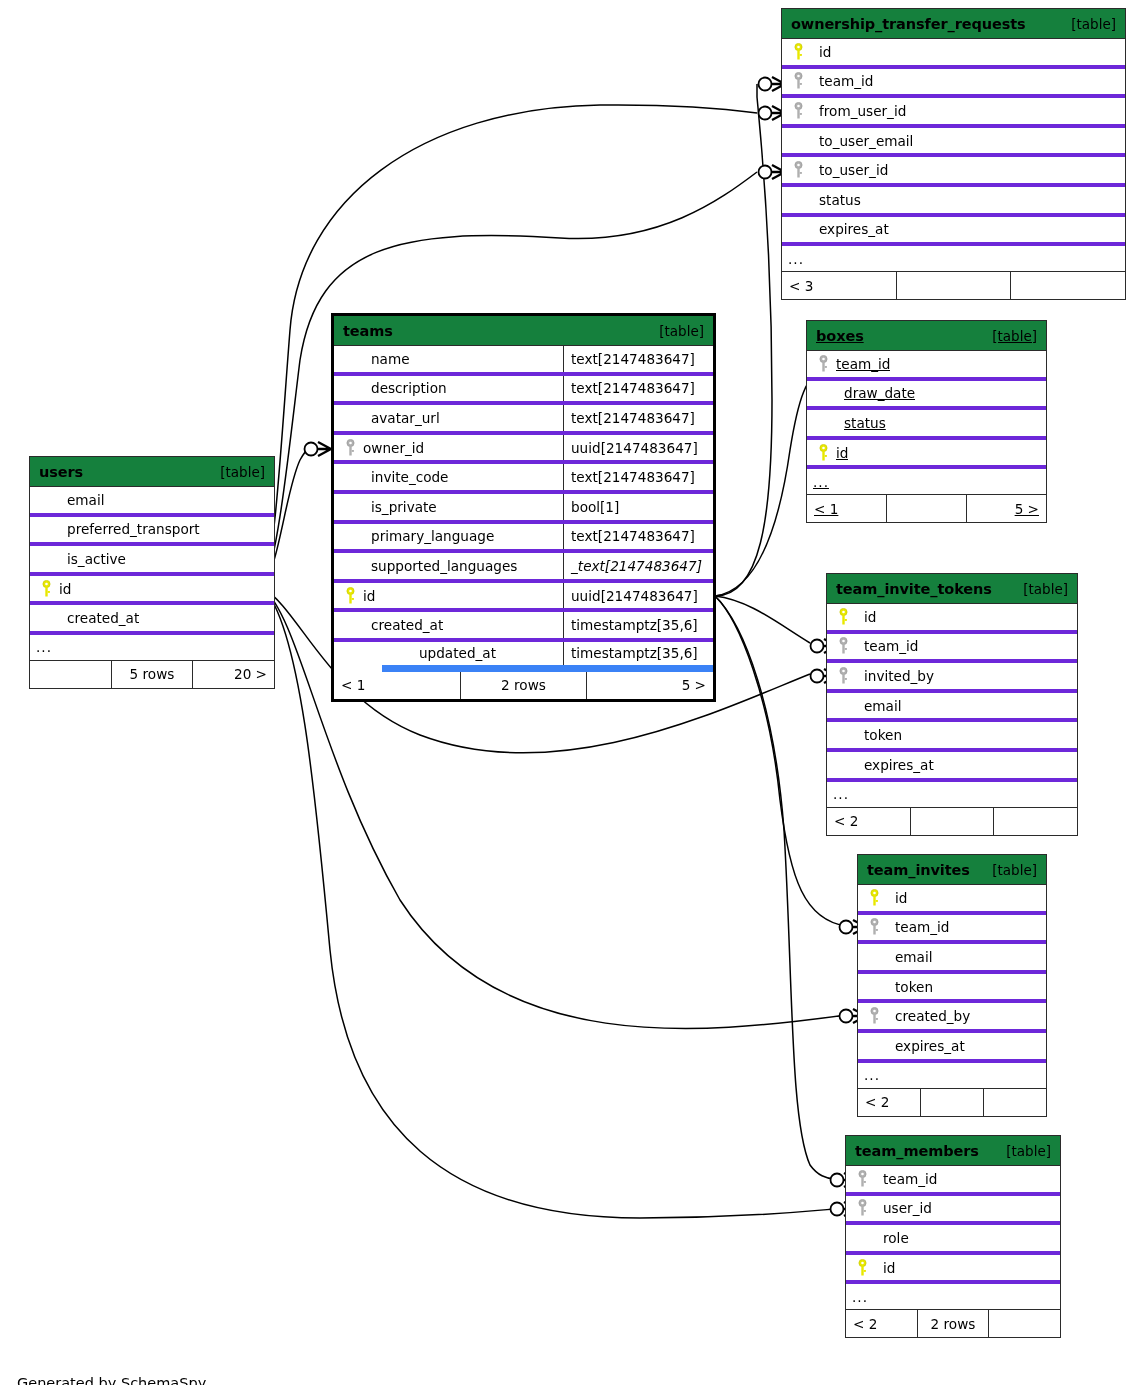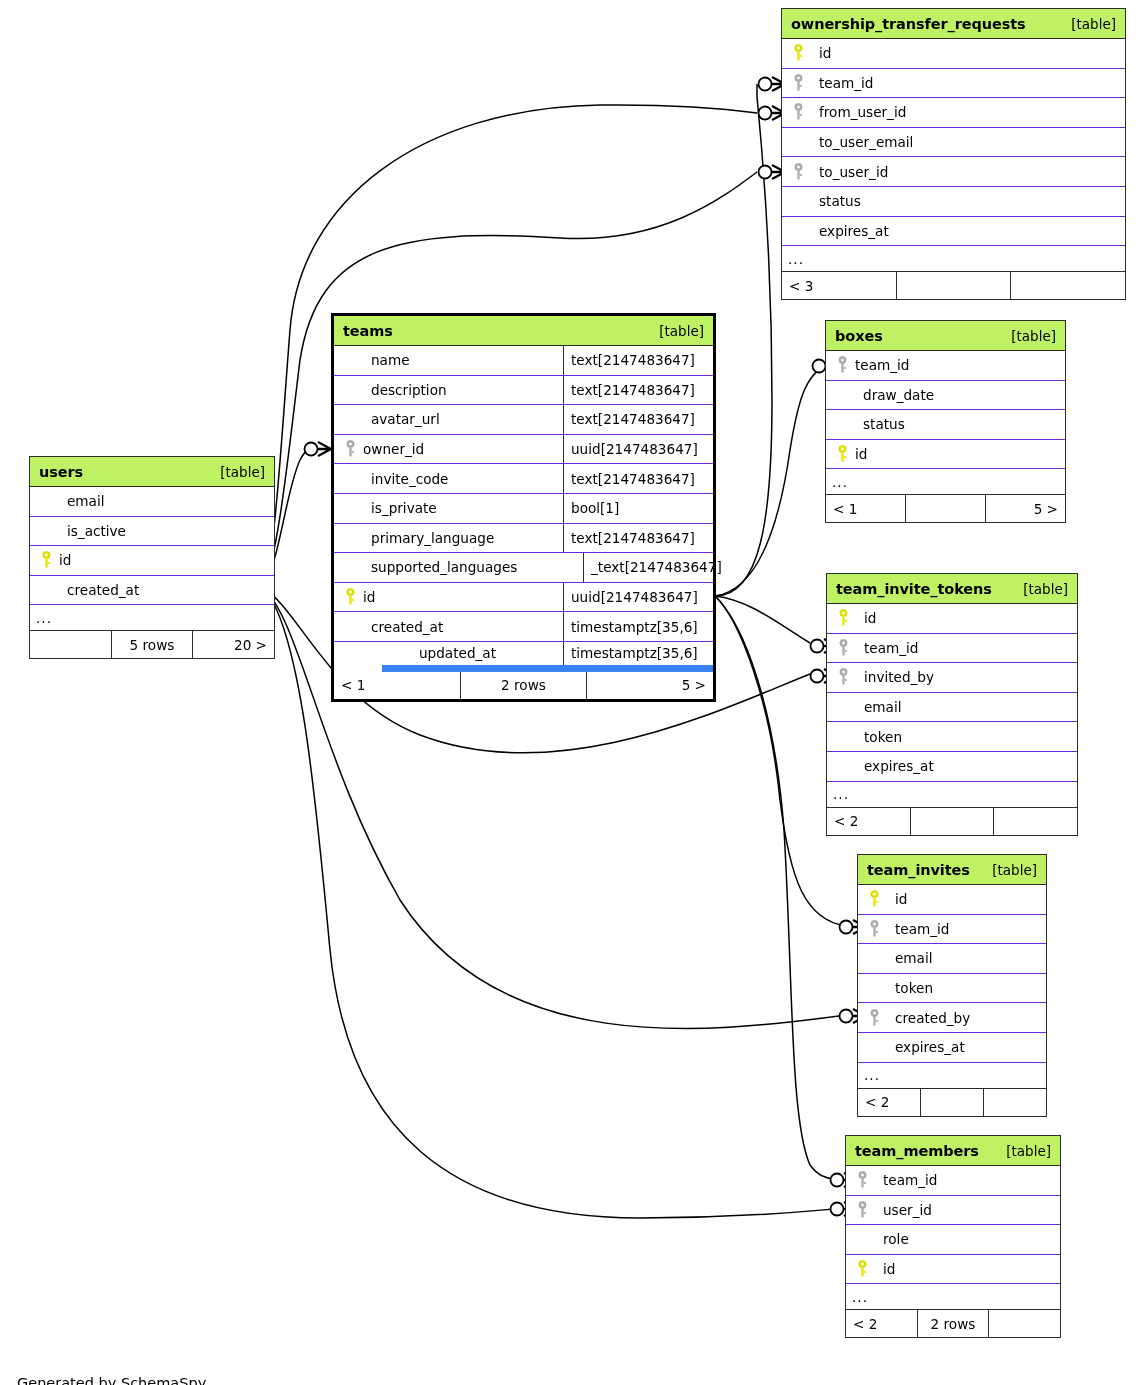--- a/index.html
+++ b/index.html
@@ -27,41 +27,41 @@
     border: 1px solid #2b2b2b;
     z-index: 5;
   }
   .table-node.focus {
     border: 3px solid #000000;
   }
   .tbl-head {
     display: flex;
     align-items: center;
     justify-content: space-between;
-    background: #bef264;
+    background: #15803d;
     border-bottom: 1px solid #2b2b2b;
     height: 30px;
     padding: 0 9px;
   }
   .tbl-name {
     font-weight: bold;
     font-size: 14.5px;
     color: #000000;
     letter-spacing: -0.1px;
   }
   .tbl-kind {
     font-size: 13.5px;
     color: #000000;
     padding-left: 10px;
   }
   .col-row {
     display: flex;
     align-items: center;
     height: 29.6px;
-    border-bottom: 1px solid #6d28d9;
+    border-bottom: 4px solid #6d28d9;
   }
   .col-left {
     display: flex;
     align-items: center;
     flex: 1 1 auto;
     min-width: 0;
     height: 100%;
     padding-left: 8px;
   }
   .keyslot {
@@ -346,21 +346,21 @@
             <span class="keyslot"></span>
           <span class="col-label">primary_language</span>
           </div>
         <span class="col-type" style="width:150px;">text[2147483647]</span>
       </div>
       <div class="col-row">
         <div class="col-left">
             <span class="keyslot"></span>
           <span class="col-label">supported_languages</span>
           </div>
-        <span class="col-type" style="width:130px;">_text[2147483647]</span>
+        <span class="col-type" style="width:150px;font-style:italic;">_text[2147483647]</span>
       </div>
       <div class="col-row">
         <div class="col-left">
           <span class="keyslot">
             <svg width="9" height="18" viewBox="0 0 9 18">
                 <circle cx="4.5" cy="4" r="3.6" fill="#e8e800" stroke="#c9c900" stroke-width="0.7"></circle>
                 <circle cx="4.5" cy="4" r="1.3" fill="#ffffff"></circle>
                 <rect x="3.3" y="6.5" width="2.4" height="10" fill="#e8e800"></rect>
                 <rect x="5.7" y="11" width="2.2" height="1.9" fill="#e8e800"></rect>
               </svg>
@@ -394,20 +394,26 @@
   <div class="table-node" style="left:17px; top:456px; width:246px;margin-left:12px;">
     <div class="tbl-head">
       <span class="tbl-name">users</span>
       <span class="tbl-kind">[table]</span>
     </div>
     <div>
       <div class="col-row">
         <div class="col-left">
             <span class="keyslot"></span>
           <span class="col-label">email</span>
+          </div>
+      </div>
+      <div class="col-row">
+        <div class="col-left">
+            <span class="keyslot"></span>
+          <span class="col-label">preferred_transport</span>
           </div>
       </div>
       <div class="col-row">
         <div class="col-left">
             <span class="keyslot"></span>
           <span class="col-label">is_active</span>
           </div>
       </div>
       <div class="col-row">
         <div class="col-left">
@@ -430,21 +436,21 @@
       </div>
     </div>
     <div class="ellipsis-row">...</div>
     <div class="foot-row">
       <span class="foot-cell foot-left"></span>
       <span class="foot-cell foot-mid">5 rows</span>
       <span class="foot-cell foot-right">20 &gt;</span>
     </div>
   </div>
 
-  <div class="table-node" style="left:825px; top:320px; width:241px;">
+  <div class="table-node" style="left:806px; top:320px; width:241px;text-decoration:underline;">
     <div class="tbl-head">
       <span class="tbl-name">boxes</span>
       <span class="tbl-kind">[table]</span>
     </div>
     <div>
       <div class="col-row">
         <div class="col-left">
           <span class="keyslot">
             <svg width="9" height="18" viewBox="0 0 9 18">
                 <circle cx="4.5" cy="4" r="3.6" fill="#b0b0b0" stroke="#9a9a9a" stroke-width="0.7"></circle>

